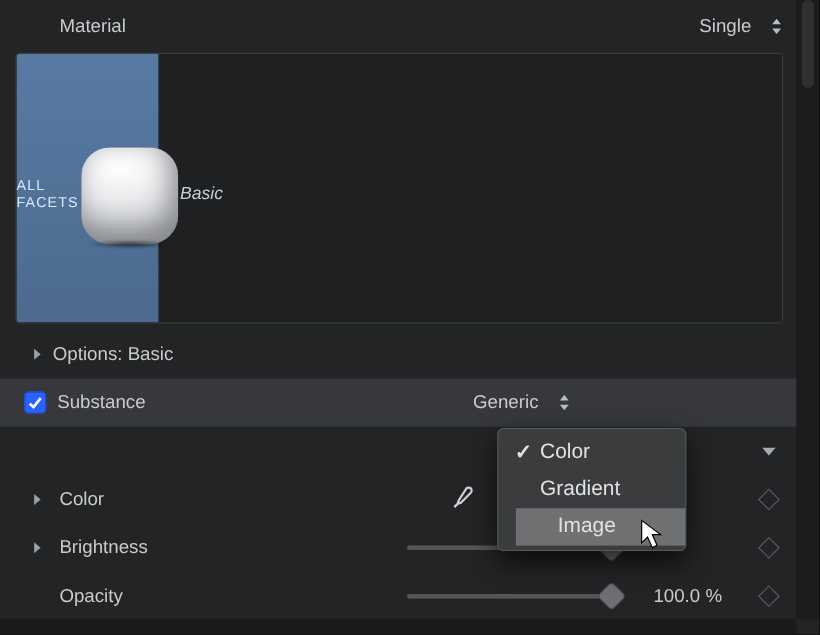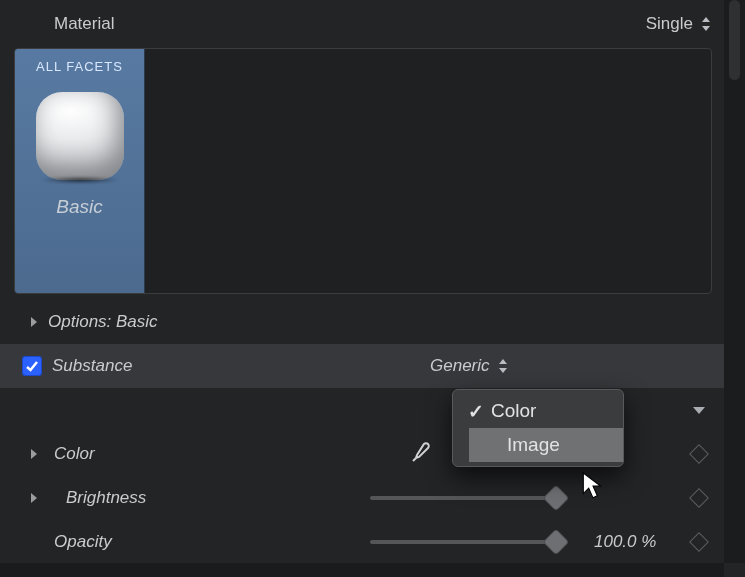--- a/index.html
+++ b/index.html
@@ -43,65 +43,65 @@
     background:#1a1b1d;
   }
   .content{position:absolute;left:0;top:0;right:21px;bottom:14px;}
   
   .hdr{
     display:flex;align-items:center;height:48px;padding:0 12px 0 54px;
     color:var(--fg);
   }
   .hdr .grow{flex:1;}
   .popup{
-    display:inline-flex;align-items:center;gap:7px;color:var(--fg);cursor:default;
+    display:inline-flex;align-items:center;gap:17px;color:var(--fg);cursor:default;
   }
   .popup svg{width:12px;height:14px;}
   .updown{fill:#b9bcc0;}
   
   .well{
     margin:0 12px 0 14px;height:246px;
     background:var(--bg-well);
     border:1px solid #3a3c3e;border-radius:4px;
     display:flex;align-items:stretch;
   }
   .facet-tab{
     width:130px;background:linear-gradient(var(--tab-blue-l),var(--tab-blue));
-    display:flex;flex-direction:column;align-items:center;
+    display:flex;align-items:center;
     border-right:1px solid #2b3a4d;
     border-top-left-radius:3px;border-bottom-left-radius:3px;
   }
   .facet-tab .tab-label{
     color:#d8e7ff;font-size:13px;letter-spacing:1px;margin-top:10px;
   }
   .facet-thumb{
     margin-top:14px;width:96px;height:96px;
     display:flex;align-items:center;justify-content:center;
   }
   .facet-name{
-    margin-top:12px;color:#c5cdd6;font-style:italic;font-size:19px;
+    margin-top:12px;color:#c5cdd6;font-style:italic;font-size:16px;
   }
   
   .cube{
     width:92px;height:92px;position:relative;
   }
   .cube .body{
     position:absolute;inset:2px;border-radius:26px;
     background:
       radial-gradient(120px 70px at 40% 22%, #fefefe 0%, #e9eaec 40%, #cfd1d4 70%, #a8aaae 100%),
       linear-gradient(#dadbdd,#b7b9bc);
     box-shadow:inset -6px -12px 24px #888a8e;
   }
   .cube .shadow{
     position:absolute;left:6px;right:6px;bottom:-2px;height:8px;
     background:radial-gradient(ellipse at center,#0009 0%,#0000 70%);
     filter:blur(1px);
   }
   
-  .rows{margin-top:6px;font-style:italic;}
+  .rows{margin-top:6px;}
   .row{
     display:flex;align-items:center;height:44px;padding:0 18px 0 26px;position:relative;
   }
   .row.sel{background:var(--bg-row-sel);}
   .disclose{
     width:16px;display:flex;align-items:center;justify-content:center;margin-right:6px;
     color:#8e9194;
   }
   .disclose svg{width:10px;height:12px;}
   .ck{
@@ -251,21 +251,21 @@
         <span class="valcol"></span>
         <span class="diamond"></span>
       </div>
 
       <div class="row">
         <span class="disclose">
           <svg viewBox="0 0 10 12">
               <path d="M2 1 L8 6 L2 11 Z" fill="#9b9ea1"></path>
             </svg>
         </span>
-        <span class="label" style="margin-left:18px">Brightness</span>
+        <span class="label" style="margin-left:6px">Brightness</span>
         <span class="grow"></span>
         <span class="slider">
           <span class="fill" style="width:100%"></span>
           <span class="knob" style="left:100%"></span>
         </span>
         <span class="valcol" style="width:120px"></span>
         <span class="diamond"></span>
       </div>
 
       <div class="row">
@@ -280,20 +280,24 @@
           <span style="margin-left:22px;">100.0  %</span>
         </span>
         <span class="diamond"></span>
       </div>
     </div>
 
     <div class="menu">
       <div class="item">
         <span class="tick">✓</span>
         <span class="mtext">Color</span>
+      </div>
+      <div class="item">
+        <span class="tick"></span>
+        <span class="mtext">Gradient</span>
       </div>
       <div class="item hl">
         <span class="tick"></span>
         <span class="mtext">Image</span>
       </div>
     </div>
 
     <div class="cursor">
       <svg viewBox="0 0 20 26">
           <path d="M1 1 L1 20 L6 15 L10 24 L14 22 L10 13 L17 13 Z"></path>

